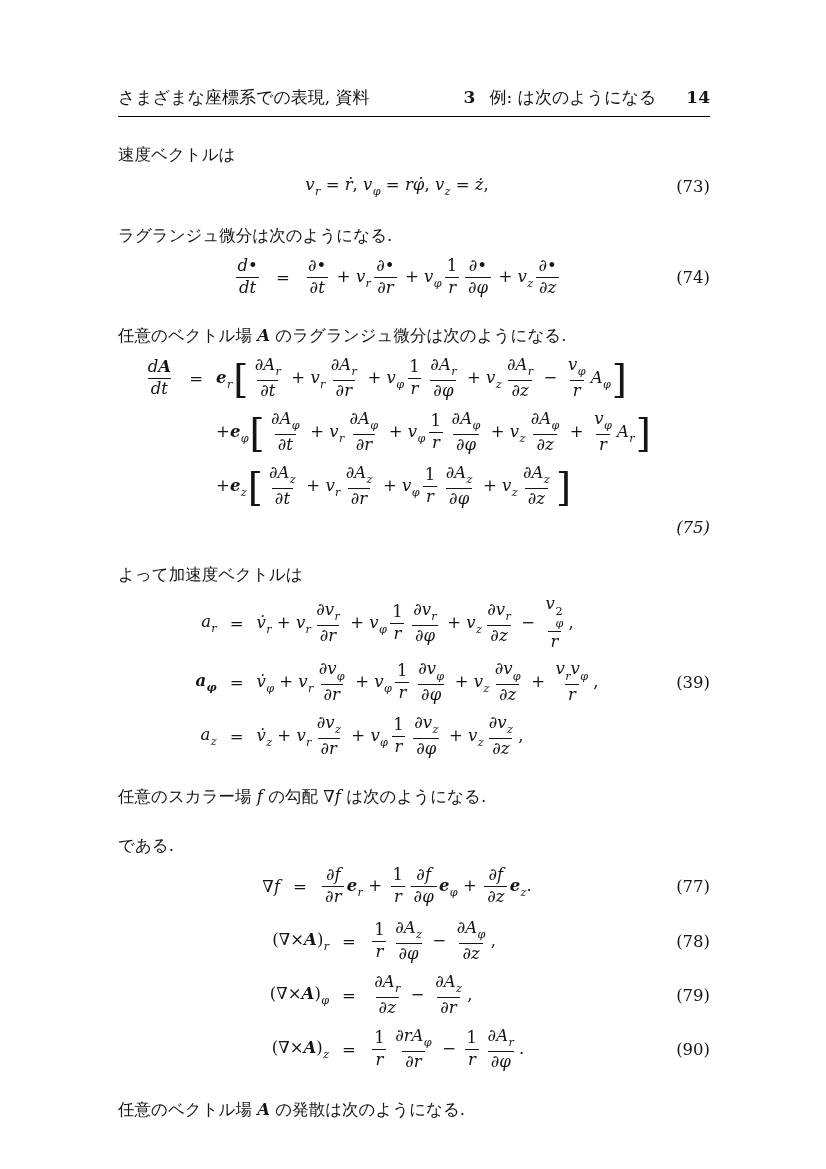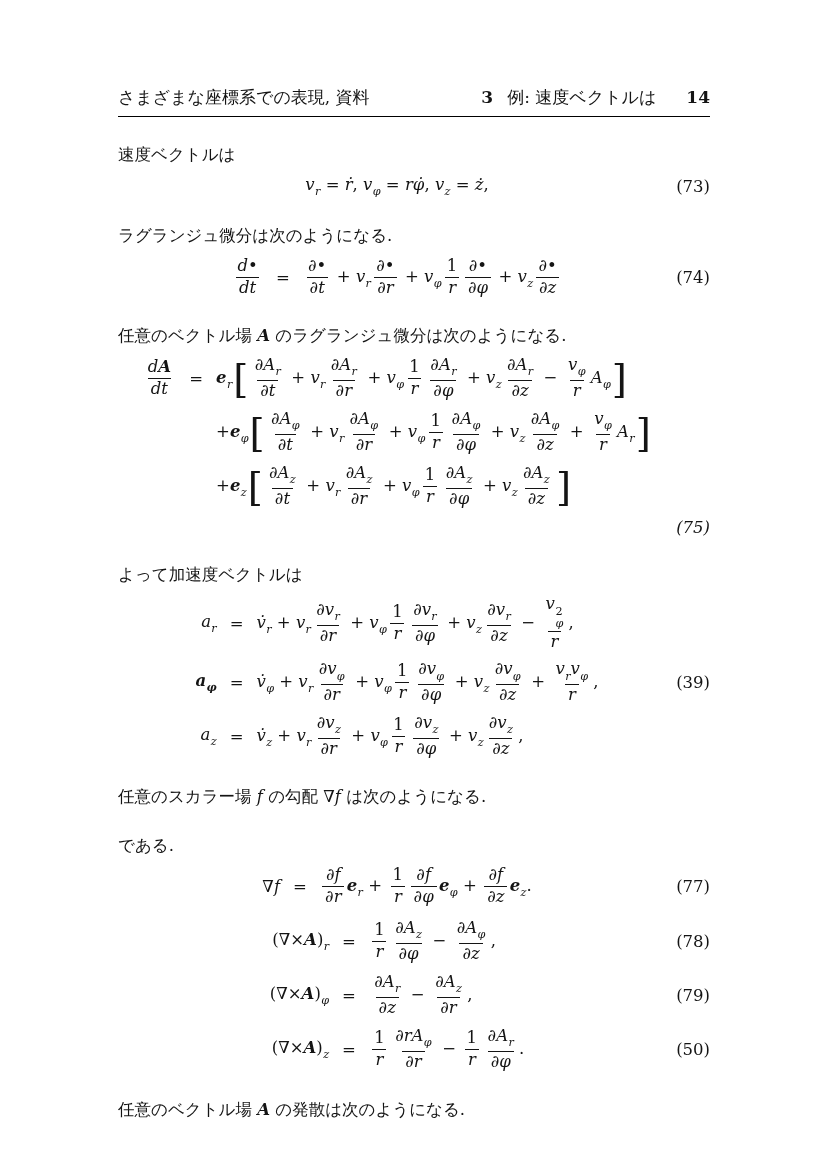--- a/index.html
+++ b/index.html
@@ -50,21 +50,21 @@
 </style>
 </head>
 <body>
 
 <div class="page">
 
   <div class="hdr">
     <span>さまざまな座標系での表現, 資料</span>
     <span class="hdr-right">
       <span class="hdr-secnum">3</span>
-      <span class="hdr-sectitle">例: 速度ベクトルは</span>
+      <span class="hdr-sectitle">例: は次のようになる</span>
       <span class="hdr-page">14</span>
     </span>
   </div>
 
   <main id="doc-body">
       <p class="tline"><span class="rm">速度ベクトルは</span></p>
       <div class="eq">
         <div class="eqc" style="grid-row: 1;"><span class="tk"><span class="it">v</span><span class="sb">r</span></span><span class="rm"> = </span><span class="tk"><span class="it">ṙ</span></span><span class="rm">,  </span><span class="tk"><span class="it">v</span><span class="sb">φ</span></span><span class="rm"> = </span><span class="tk"><span class="it">r</span></span><span class="tk"><span class="it">φ̇</span></span><span class="rm">,  </span><span class="tk"><span class="it">v</span><span class="sb">z</span></span><span class="rm"> = </span><span class="tk"><span class="it">ż</span></span><span class="rm">,</span></div>
         <div class="eqn" style="grid-row: 1;">(73)</div>
       </div>
@@ -266,18 +266,18 @@
           </span><span class="fr">
             <span class="n"><span class="rm">∂</span><span class="tk"><span class="it">r</span></span><span class="tk"><span class="it">A</span><span class="sb">φ</span></span></span>
             <span class="d"><span class="rm">∂</span><span class="tk"><span class="it">r</span></span></span>
           </span><span class="rm"> − </span><span class="fr">
             <span class="n"><span class="rm">1</span></span>
             <span class="d"><span class="tk"><span class="it">r</span></span></span>
           </span><span class="fr">
             <span class="n"><span class="rm">∂</span><span class="tk"><span class="it">A</span><span class="sb">r</span></span></span>
             <span class="d"><span class="rm">∂</span><span class="tk"><span class="it">φ</span></span></span>
           </span><span class="rm">.</span></div>
-        <div class="eqn" style="grid-row: 3;">(50)</div>
+        <div class="eqn" style="grid-row: 3;">(90)</div>
       </div>
       <p class="tline"><span class="rm">任意のベクトル場 </span><span class="tk"><span class="bi">A</span></span><span class="rm"> の発散は次のようになる.</span></p>
     </main>
 
 </div>
 
 </body></html>

